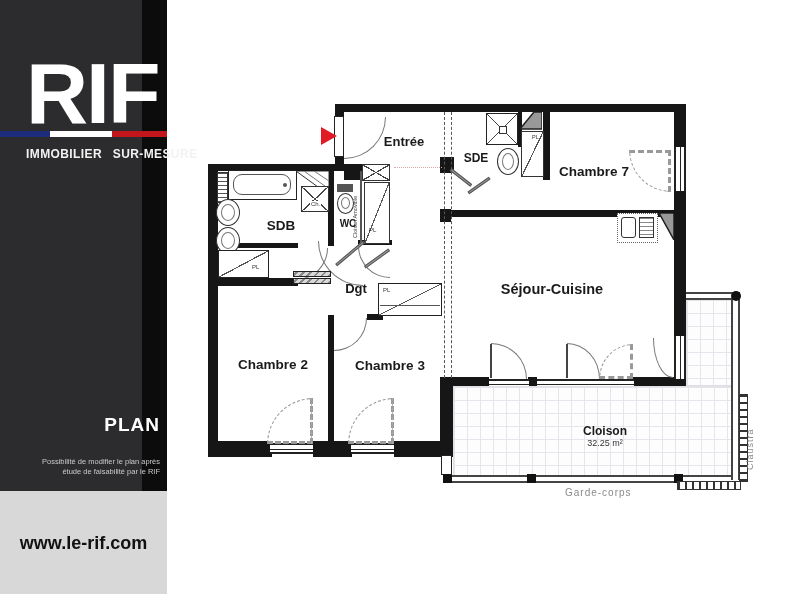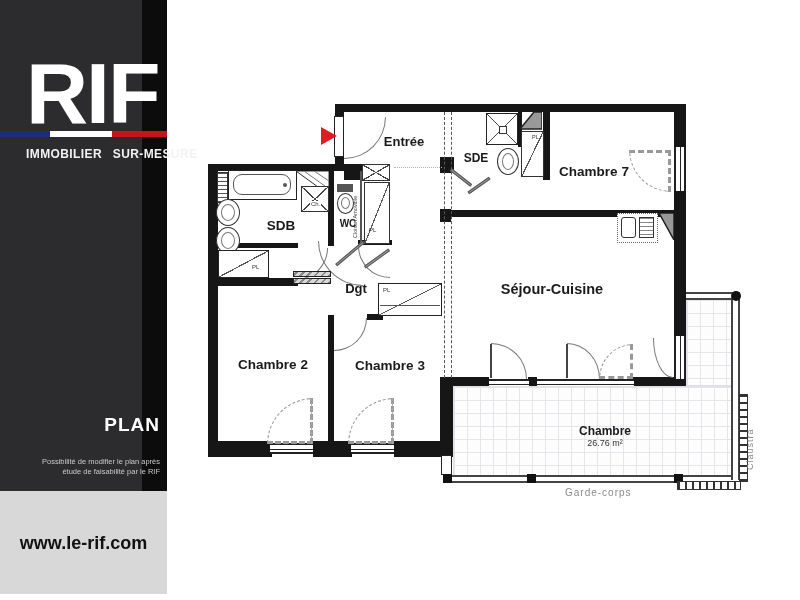--- a/index.html
+++ b/index.html
@@ -212,18 +212,18 @@
 
     <div class="abs lbl" style="left:404px;top:134px;font-size:13px;">Entrée</div>
     <div class="abs lbl" style="left:476px;top:151px;font-size:12px;">SDE</div>
     <div class="abs lbl" style="left:594px;top:164px;font-size:13.5px;">Chambre 7</div>
     <div class="abs lbl" style="left:281px;top:218px;font-size:13.5px;">SDB</div>
     <div class="abs lbl" style="left:348px;top:218px;font-size:10px;">WC</div>
     <div class="abs lbl" style="left:356px;top:281px;font-size:13px;">Dgt</div>
     <div class="abs lbl" style="left:552px;top:281px;font-size:14.5px;">Séjour-Cuisine</div>
     <div class="abs lbl" style="left:273px;top:357px;font-size:13.5px;">Chambre 2</div>
     <div class="abs lbl" style="left:390px;top:358px;font-size:13.5px;">Chambre 3</div>
-    <div class="abs lbl" style="left:605px;top:424px;font-size:12px;">Chambre</div>
-    <div class="abs" style="left:605px;top:438px;font-size:9px;color:#333;transform:translateX(-50%);">26.76 m²</div>
+    <div class="abs lbl" style="left:605px;top:424px;font-size:12px;">Cloison</div>
+    <div class="abs" style="left:605px;top:438px;font-size:9px;color:#333;transform:translateX(-50%);">32.25 m²</div>
     <div class="abs gray-lbl" style="left:565px;top:487px;">Garde-corps</div>
     <div class="abs gray-lbl vtext" style="left:745px;top:470px;font-size:9px;">Claustra</div>
   </main>
 </div>
 
 </body></html>

